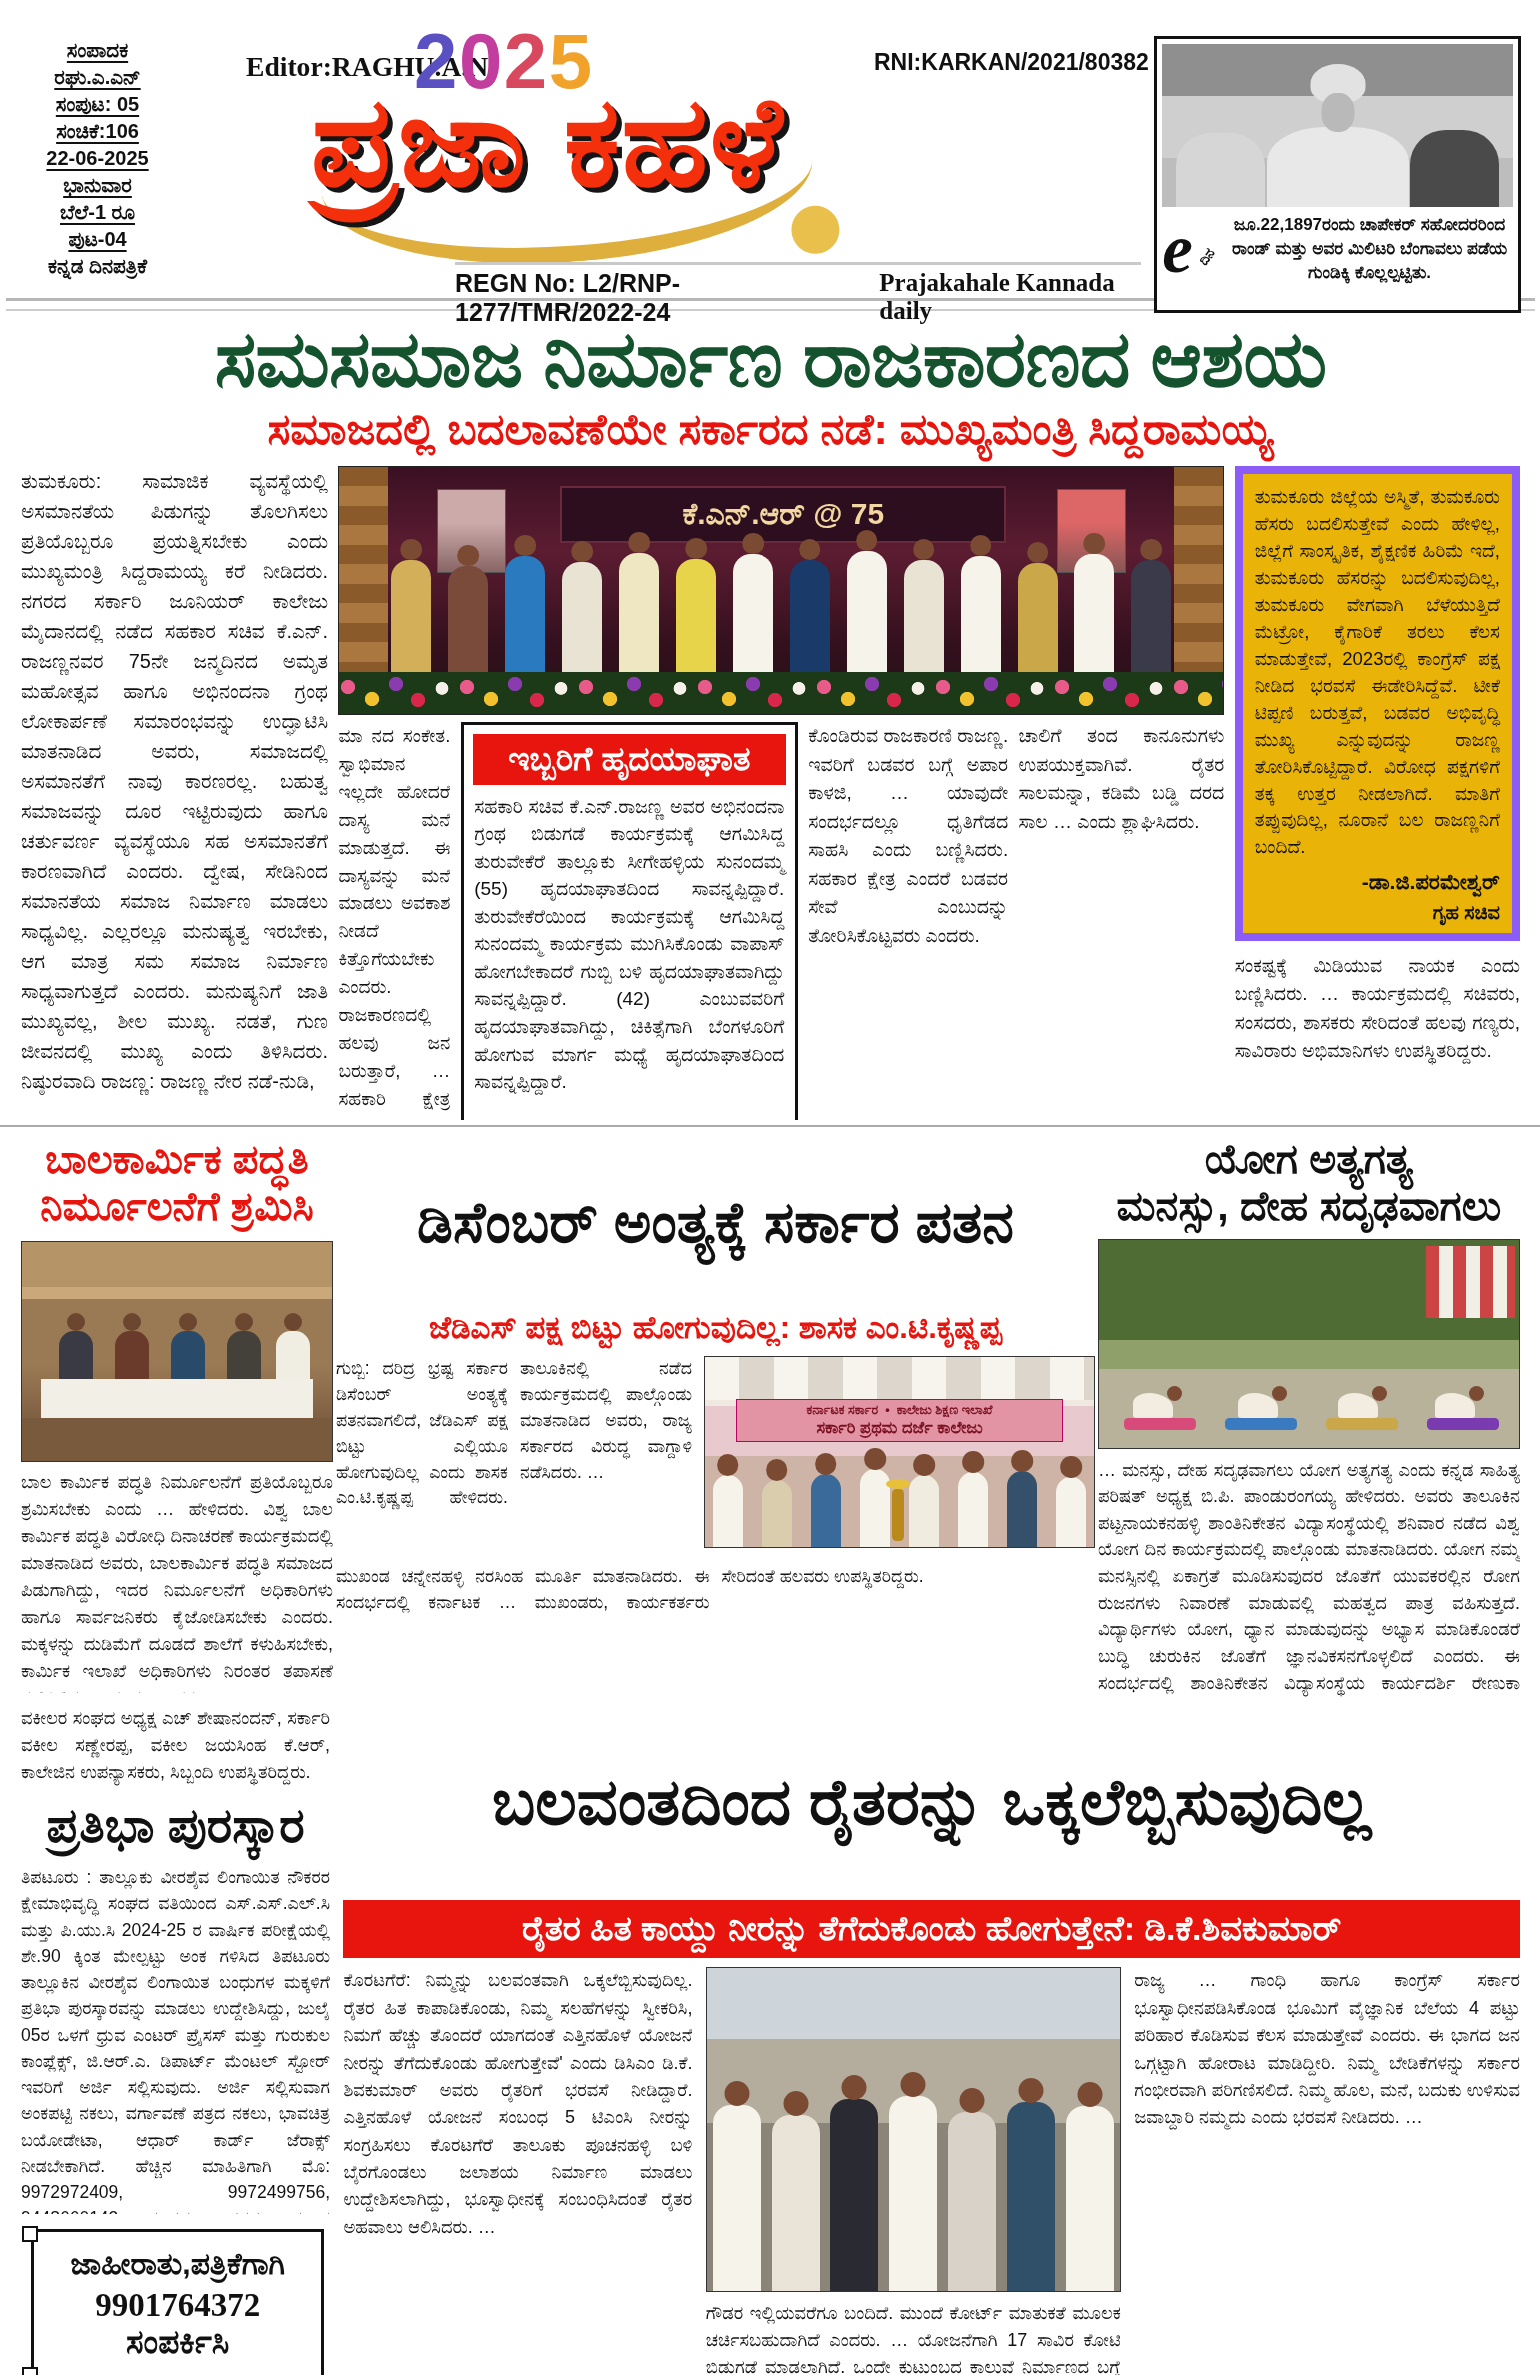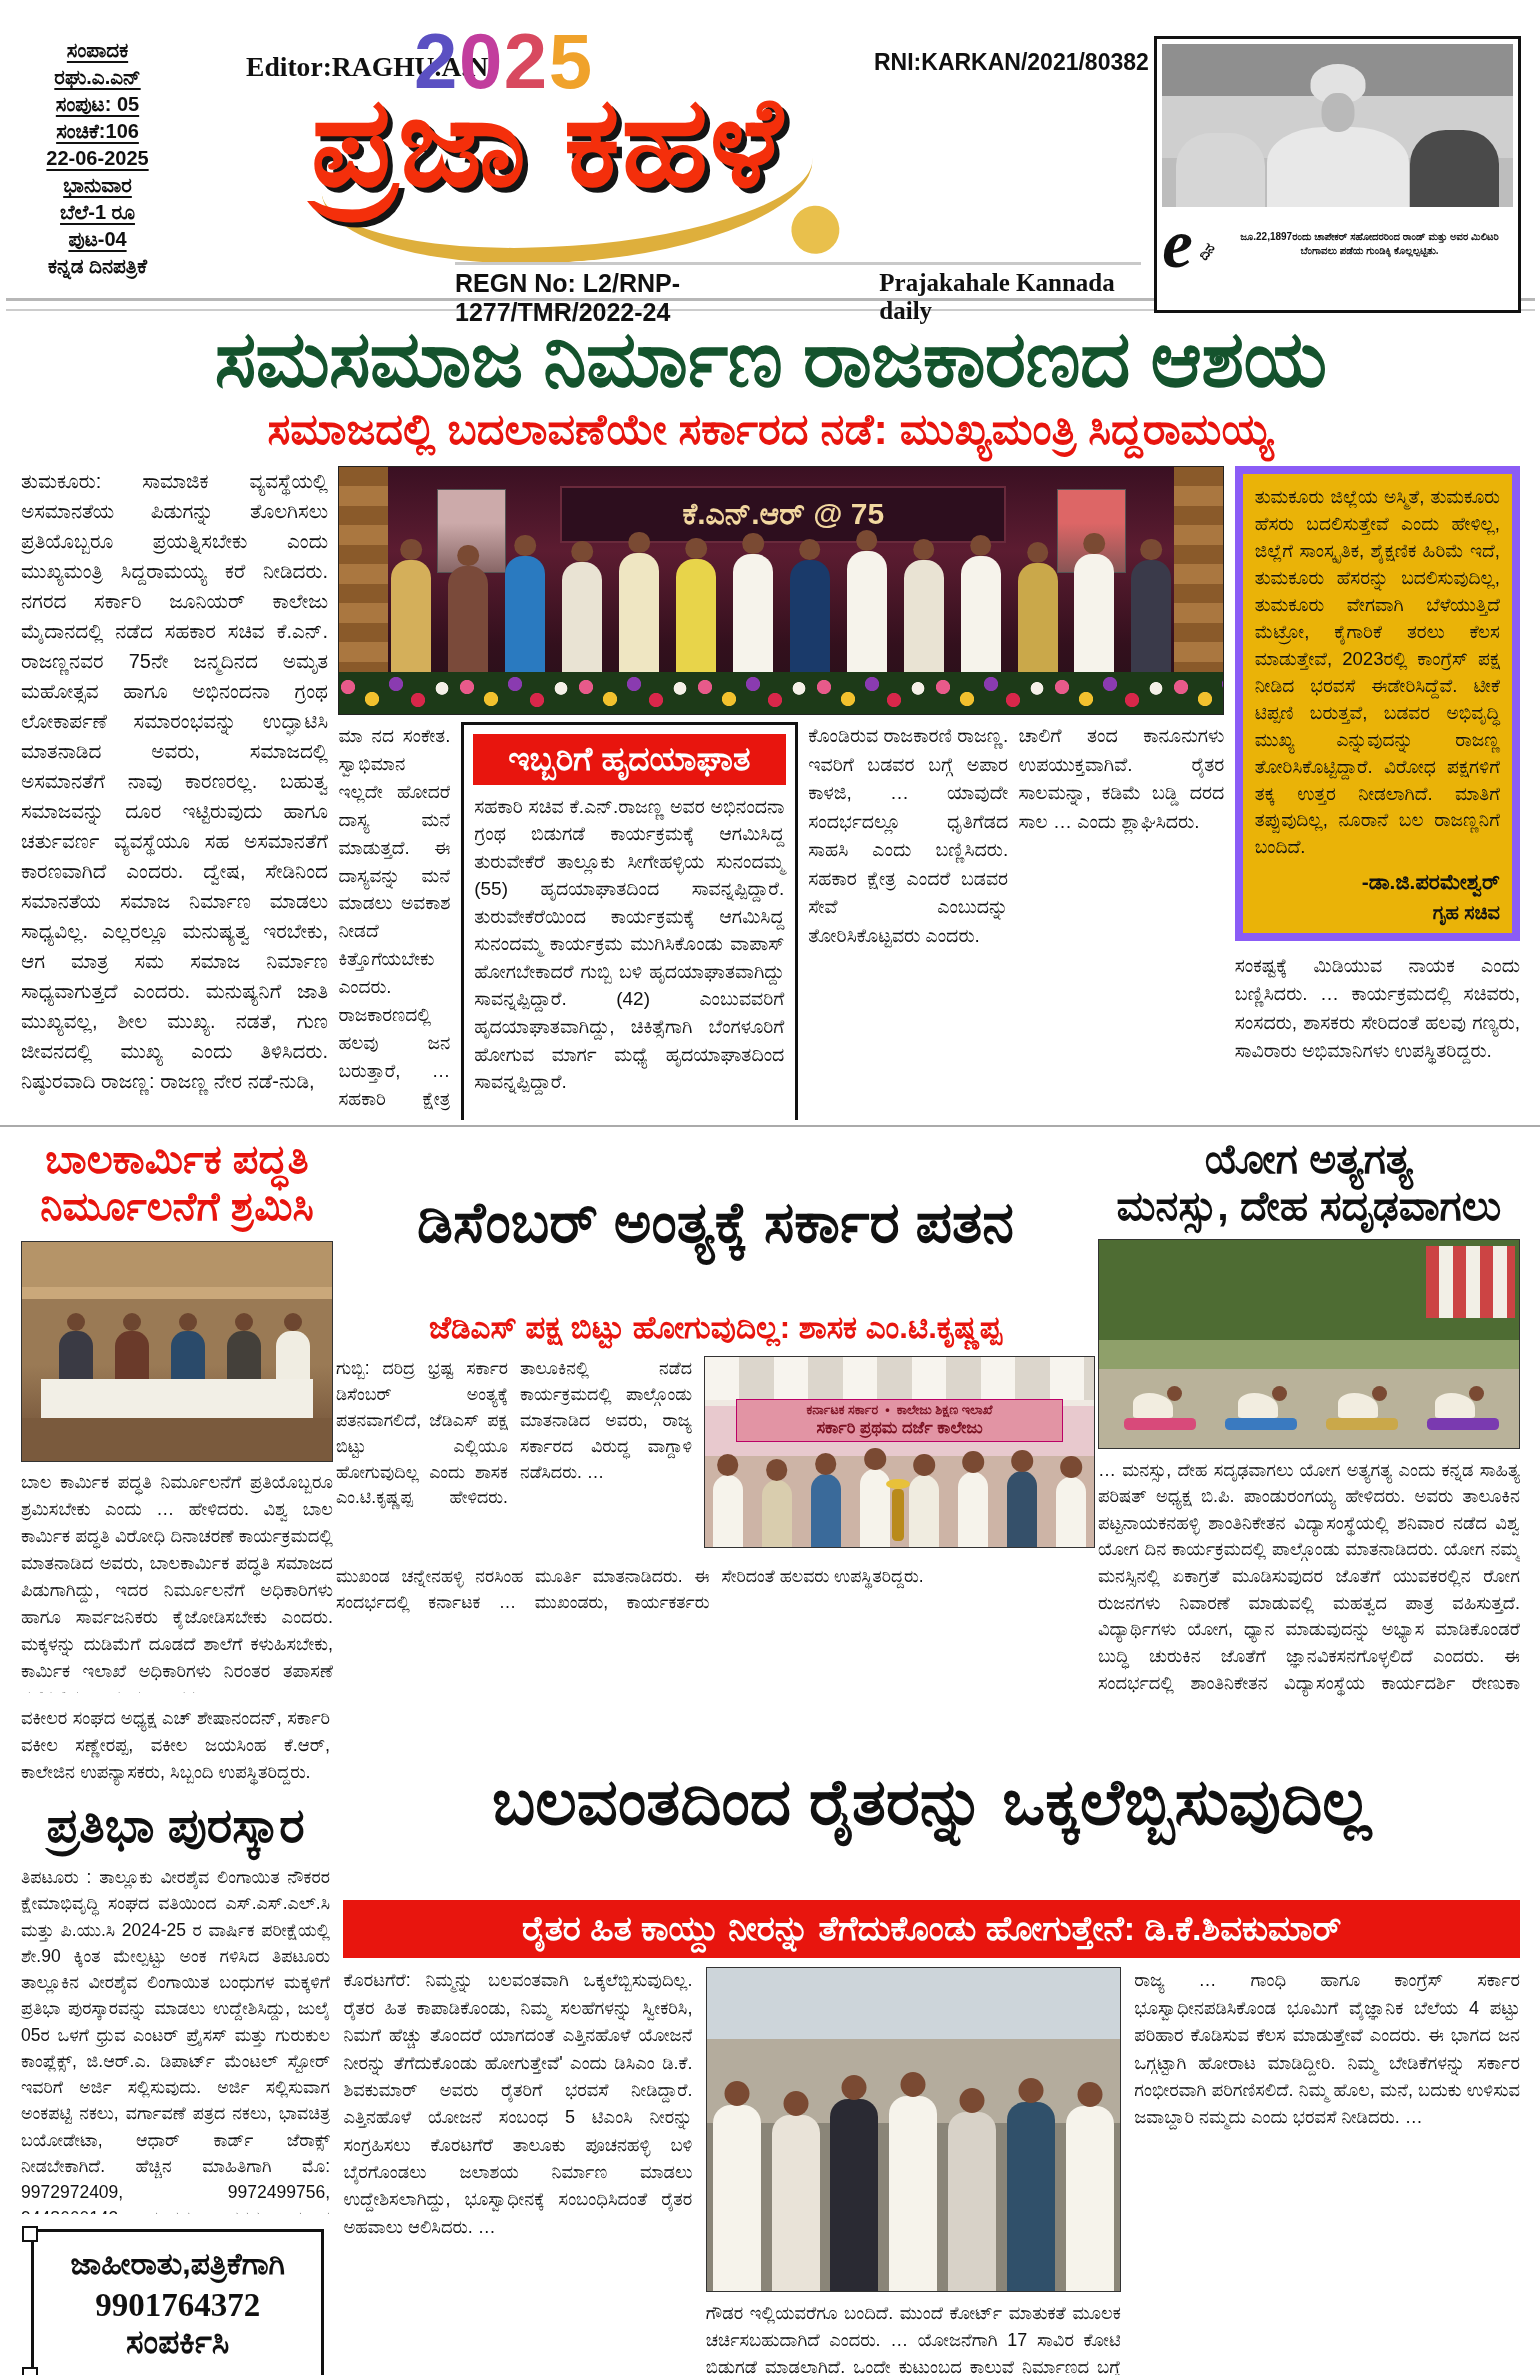--- a/index.html
+++ b/index.html
@@ -32,21 +32,21 @@
         background:#fff;box-sizing:border-box;padding:5.2px;}
   .old-photo{position:relative;height:163px;background:linear-gradient(180deg,#8f8f8f 0 32%,#cfcfcf 32% 70%,#bdbdbd 70% 100%);overflow:hidden;}
   .old-photo .turban{position:absolute;left:50%;top:19.4px;transform:translateX(-50%);width:55px;height:39px;border-radius:50% 50% 40% 40%;background:#e2e2e2;}
   .old-photo .face{position:absolute;left:50%;top:49px;transform:translateX(-50%);width:33px;height:39px;border-radius:45%;background:#b9b9b9;}
   .old-photo .bodyblob{position:absolute;left:50%;top:83px;transform:translateX(-50%);width:142px;height:89px;border-radius:40% 40% 0 0;background:#e8e8e8;}
   .old-photo .sideL{position:absolute;left:4%;top:89px;width:89px;height:82px;border-radius:40% 40% 0 0;background:#d6d6d6;}
   .old-photo .sideR{position:absolute;right:4%;top:86px;width:89px;height:85px;border-radius:40% 40% 0 0;background:#4a4a4a;}
   .old-caption-row{display:flex;align-items:center;margin-top:6px;}
   .e-logo{position:relative;width:64px;flex:0 0 64px;font:italic bold 69px "Liberation Serif",serif;line-height:.9;}
   .e-logo small{position:absolute;left:37px;top:33px;font-size:14px;font-style:normal;transform:rotate(-55deg);}
-  .old-caption{font-size:10px;font-weight:bold;line-height:1.4;text-align:center;}
+  .old-caption{font-size:17px;font-weight:bold;line-height:1.4;text-align:center;}
 
   .rule-double{height:7.5px;margin:0 6px;border-top:3.7px solid #b7b7b7;border-bottom:2.2px solid #cccccc;}
 
   
   .lead-headline{margin:6px 10.4px 0;text-align:center;font-size:78px;font-weight:900;line-height:1.08;letter-spacing:-0.7px;color:#14532d;}
   .lead-subheadline{margin:4.5px 10.4px 0;text-align:center;font-size:43px;font-weight:800;color:#e8150e;}
   .lead-body{display:flex;gap:10.4px;padding:10.4px 21px 0;height:665px;overflow:hidden;box-sizing:border-box;}
   .lcol{width:307px;flex:0 0 307px;font-size:20px;line-height:1.5;text-align:justify;overflow:hidden;}
   .czone{width:886px;flex:0 0 886px;}
   .main-photo{position:relative;height:249px;border:1.5px solid #222;box-sizing:border-box;overflow:hidden;

